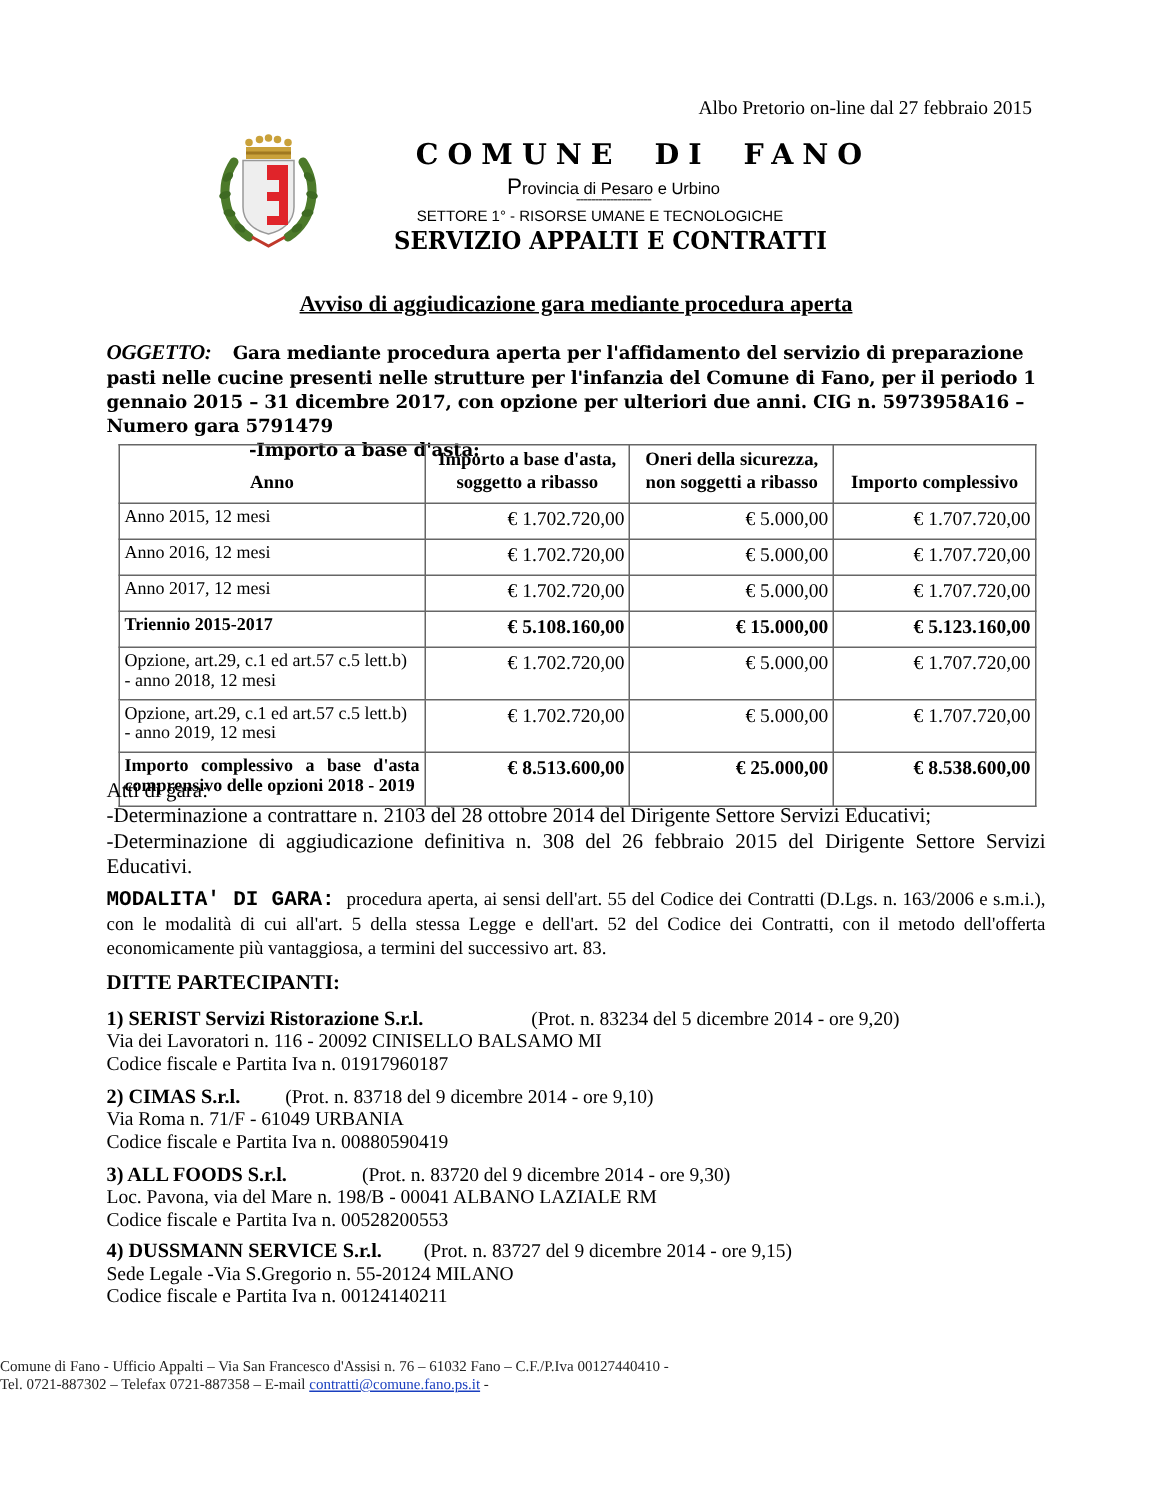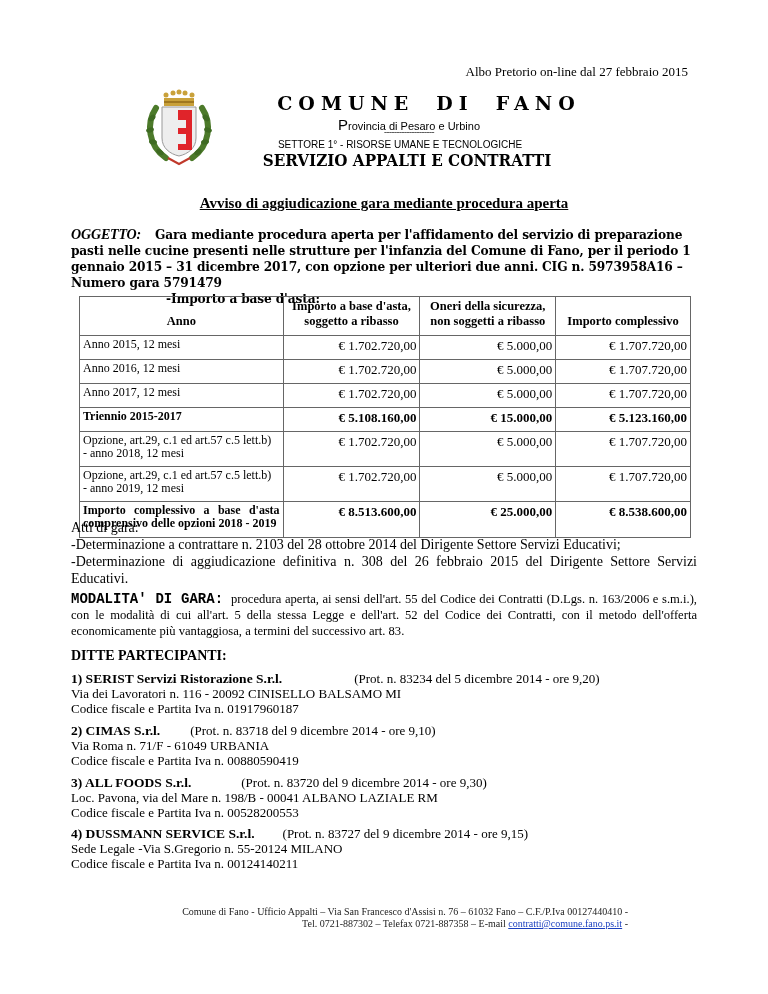--- a/index.html
+++ b/index.html
@@ -41,21 +41,21 @@
 
   .modalita { left: 71px; width: 626px; top: 591px; font-size: 12.6px; line-height: 16px; text-align: justify; }
   .modalita .lbl { font-weight: bold; font-size: 14px; margin-right: 8px; font-family: Liberation Mono, monospace; }
 
   .ditte-title { left: 71px; top: 648px; font-size: 14px; font-weight: bold; }
 
   .ditta { left: 71px; width: 626px; font-size: 13px; line-height: 15px; }
   .ditta .name { font-weight: bold; font-size: 13.5px; }
   .ditta .prot { display: inline-block; }
 
-  .footer { left: 0; width: 628px; text-align: right; top: 906px; font-size: 10px; line-height: 12px; color: #222; }
+  .footer { left: 0; width: 628px; text-align: left; top: 906px; font-size: 10px; line-height: 12px; color: #222; }
   .footer a { color: #1a3fbf; text-decoration: underline; }
 </style>
 </head>
 <body>
 
 <div class="abs albo">Albo Pretorio on-line dal  27 febbraio 2015</div>
 
 <svg class="abs crest" viewBox="0 0 70 78">
 
   <path d="M12 20 C2 35 4 58 22 70" fill="none" stroke="#4c7a2a" stroke-width="6" stroke-linecap="round"></path>

